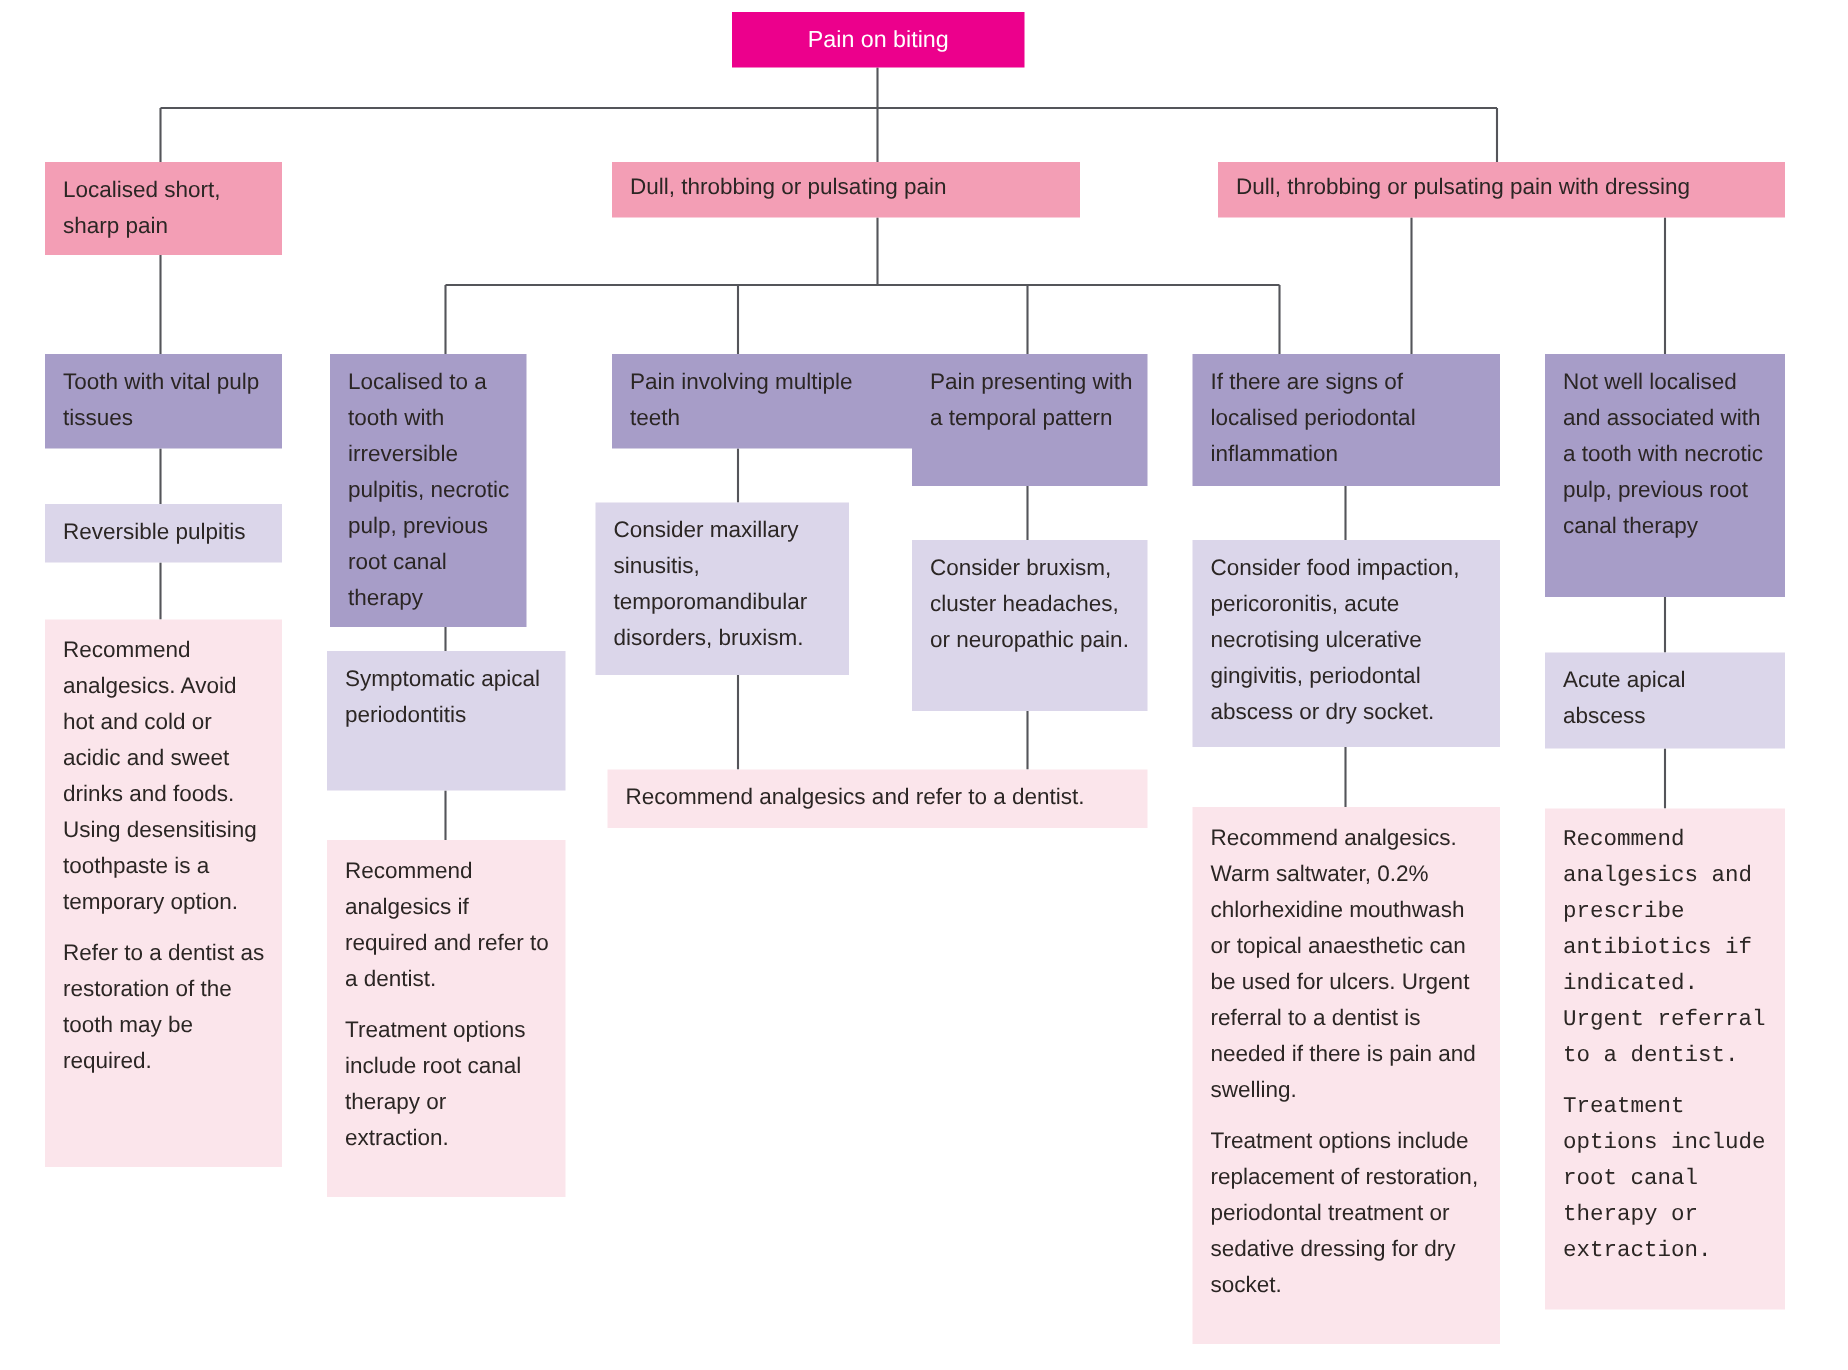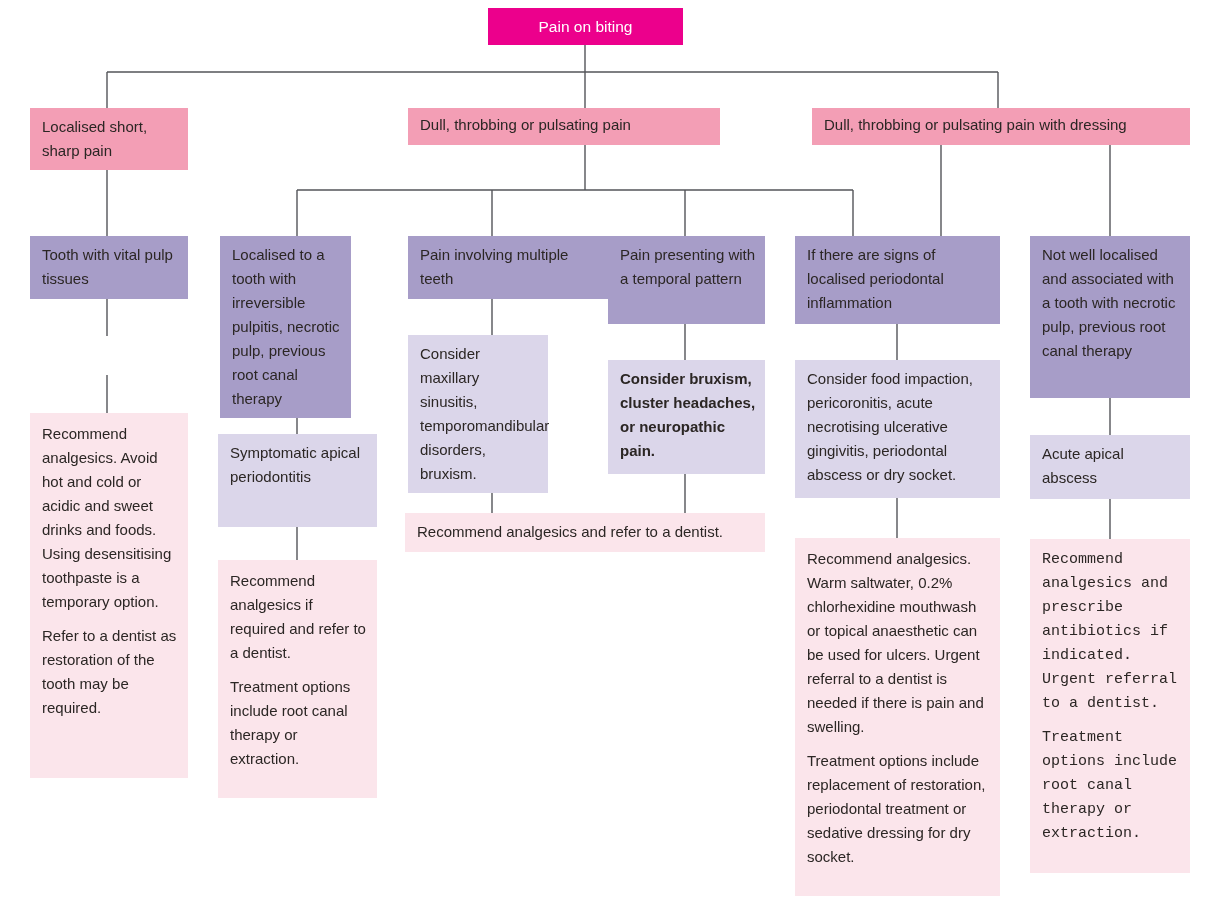--- a/index.html
+++ b/index.html
@@ -72,37 +72,38 @@
     "></path>
   </svg>
 
   <div class="node node-root" style="left:488px;top:8px;width:195px;min-height:37px;">Pain on biting</div>
 
   <div class="node node-branch" style="left:30px;top:108px;width:158px;min-height:62px;">Localised short, sharp pain</div>
   <div class="node node-branch" style="left:408px;top:108px;width:312px;min-height:37px;padding-top:5px;padding-bottom:5px;">Dull, throbbing or pulsating pain</div>
   <div class="node node-branch" style="left:812px;top:108px;width:378px;min-height:37px;padding-top:5px;padding-bottom:5px;">Dull, throbbing or pulsating pain with dressing</div>
 
   <div class="node node-condition" style="left:30px;top:236px;width:158px;min-height:63px;">Tooth with vital pulp tissues</div>
+  <div class="node node-diagnosis" style="left:30px;top:336px;width:158px;min-height:39px;">Reversible pulpitis</div>
   <div class="node node-advice" style="left:30px;top:413px;width:158px;min-height:365px;">
     <p>Recommend analgesics. Avoid hot and cold or acidic and sweet drinks and foods. Using desensitising toothpaste is a temporary option.</p>
     <p>Refer to a dentist as restoration of the tooth may be required.</p>
   </div>
 
   <div class="node node-condition" style="left:220px;top:236px;width:131px;min-height:162px;">Localised to a tooth with irreversible pulpitis, necrotic pulp, previous root canal therapy</div>
   <div class="node node-diagnosis" style="left:218px;top:434px;width:159px;min-height:93px;">Symptomatic apical periodontitis</div>
   <div class="node node-advice" style="left:218px;top:560px;width:159px;min-height:238px;">
     <p>Recommend analgesics if required and refer to a dentist.</p>
     <p>Treatment options include root canal therapy or extraction.</p>
   </div>
 
   <div class="node node-condition" style="left:408px;top:236px;width:203px;min-height:63px;">Pain involving multiple teeth</div>
-  <div class="node node-diagnosis" style="left:408px;top:335px;width:140px;min-height:115px;">Consider maxillary sinusitis, temporomandibular disorders, bruxism.</div>
+  <div class="node node-diagnosis" style="left:397px;top:335px;width:169px;min-height:115px;">Consider maxillary sinusitis, temporomandibular disorders, bruxism.</div>
 
   <div class="node node-condition" style="left:608px;top:236px;width:157px;min-height:88px;">Pain presenting with a temporal pattern</div>
-  <div class="node node-diagnosis" style="left:608px;top:360px;width:157px;min-height:114px;font-weight:bold;">Consider bruxism, cluster headaches, or neuropathic pain.</div>
+  <div class="node node-diagnosis" style="left:608px;top:360px;width:157px;min-height:114px;">Consider bruxism, cluster headaches, or neuropathic pain.</div>
 
   <div class="node node-condition" style="left:795px;top:236px;width:205px;min-height:88px;">If there are signs of localised periodontal inflammation</div>
 
   <div class="node node-advice" style="left:405px;top:513px;width:360px;min-height:39px;padding-top:7px;padding-bottom:7px;">Recommend analgesics and refer to a dentist.</div>
   <div class="node node-diagnosis" style="left:795px;top:360px;width:205px;min-height:138px;">Consider food impaction, pericoronitis, acute necrotising ulcerative gingivitis, periodontal abscess or dry socket.</div>
   <div class="node node-advice" style="left:795px;top:538px;width:205px;min-height:358px;">
     <p>Recommend analgesics. Warm saltwater, 0.2% chlorhexidine mouthwash or topical anaesthetic can be used for ulcers. Urgent referral to a dentist is needed if there is pain and swelling.</p>
     <p>Treatment options include replacement of restoration, periodontal treatment or sedative dressing for dry socket.</p>
   </div>
 

